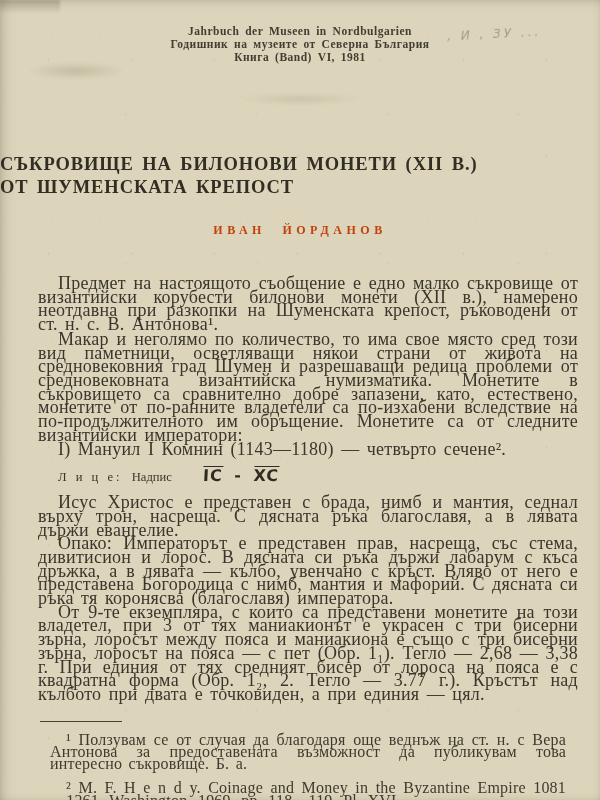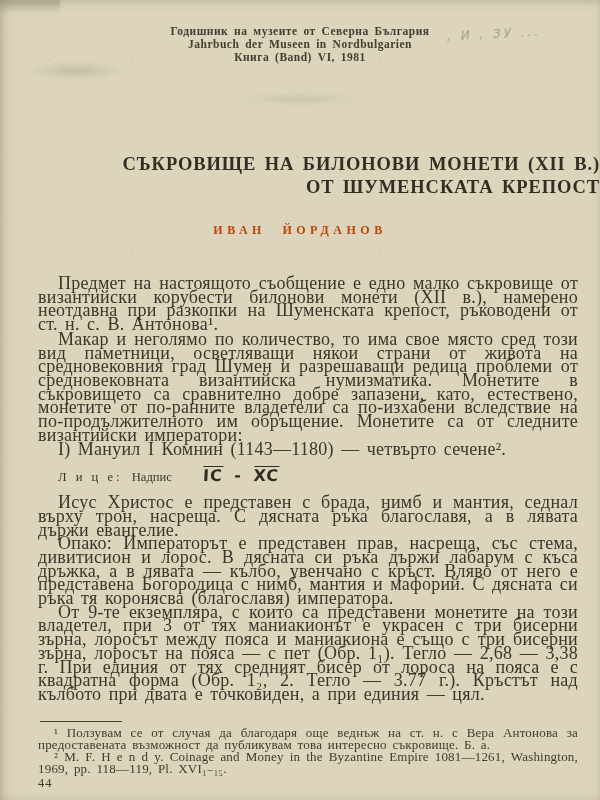--- a/index.html
+++ b/index.html
@@ -25,21 +25,21 @@
       inset 0 -6px 12px -10px rgba(70,62,42,.2);
   }
   .col{margin-left:38px;width:540px;}
 
   .journal-header{
     padding-top:25px;text-align:center;
     font-weight:700;font-size:11.5px;line-height:13px;
     letter-spacing:.5px;word-spacing:2.5px;color:#423d31;
   }
   .article-title{
-    margin-top:89px;text-align:right;
+    margin-top:89px;text-align:left;
     font-weight:700;font-size:18.5px;line-height:22.5px;
     letter-spacing:.9px;word-spacing:3px;color:#322e24;
   }
   .author{
     margin-top:25px;text-align:center;
     font-weight:700;font-size:12px;
     letter-spacing:4.5px;word-spacing:9px;color:#c2410c;
   }
 
   .bodytext{margin-top:39px;}
@@ -65,21 +65,21 @@
     border-top:1.6px solid #2f2b22;padding-top:1px;line-height:1;
     display:inline-block;
   }
   .inscription .sep{margin:0 5px;border:none;}
 
   .footnote-rule{
     margin:19px 0 5px 2px;width:82px;height:0;
     border-top:1.6px solid #47422f;
   }
   .footnotes p{
-    margin:0;font-size:13px;line-height:12.2px;
+    margin:12px;font-size:16px;line-height:12.2px;
     text-align:justify;text-indent:16px;
     letter-spacing:.2px;word-spacing:2.2px;color:#3e3a2f;
   }
   .page-number{
     font-size:12.5px;letter-spacing:1px;color:#3a362c;
   }
 
   
   .artifact-handwriting{
     position:absolute;top:27px;left:447px;
@@ -103,22 +103,22 @@
 <body>
 
 <div class="page">
 
   <div class="artifact-handwriting">, И ,  ЗУ ...</div>
   <div class="smudge smudge-a"></div>
   <div class="smudge smudge-b"></div>
   <div class="smudge smudge-c"></div>
 
   <div class="journal-header">
+    <div>Jahrbuch der Museen in Nordbulgarien</div>
     <div>Годишник на музеите от Северна България</div>
-    <div>Jahrbuch der Museen in Nordbulgarien</div>
     <div>Книга (Band) VI, 1981</div>
   </div>
 
   <div class="article-title">
     <div>СЪКРОВИЩЕ НА БИЛОНОВИ МОНЕТИ (XII В.)</div>
     <div>ОТ ШУМЕНСКАТА КРЕПОСТ</div>
   </div>
 
   <div class="author">ИВАН ЙОРДАНОВ</div>
 

